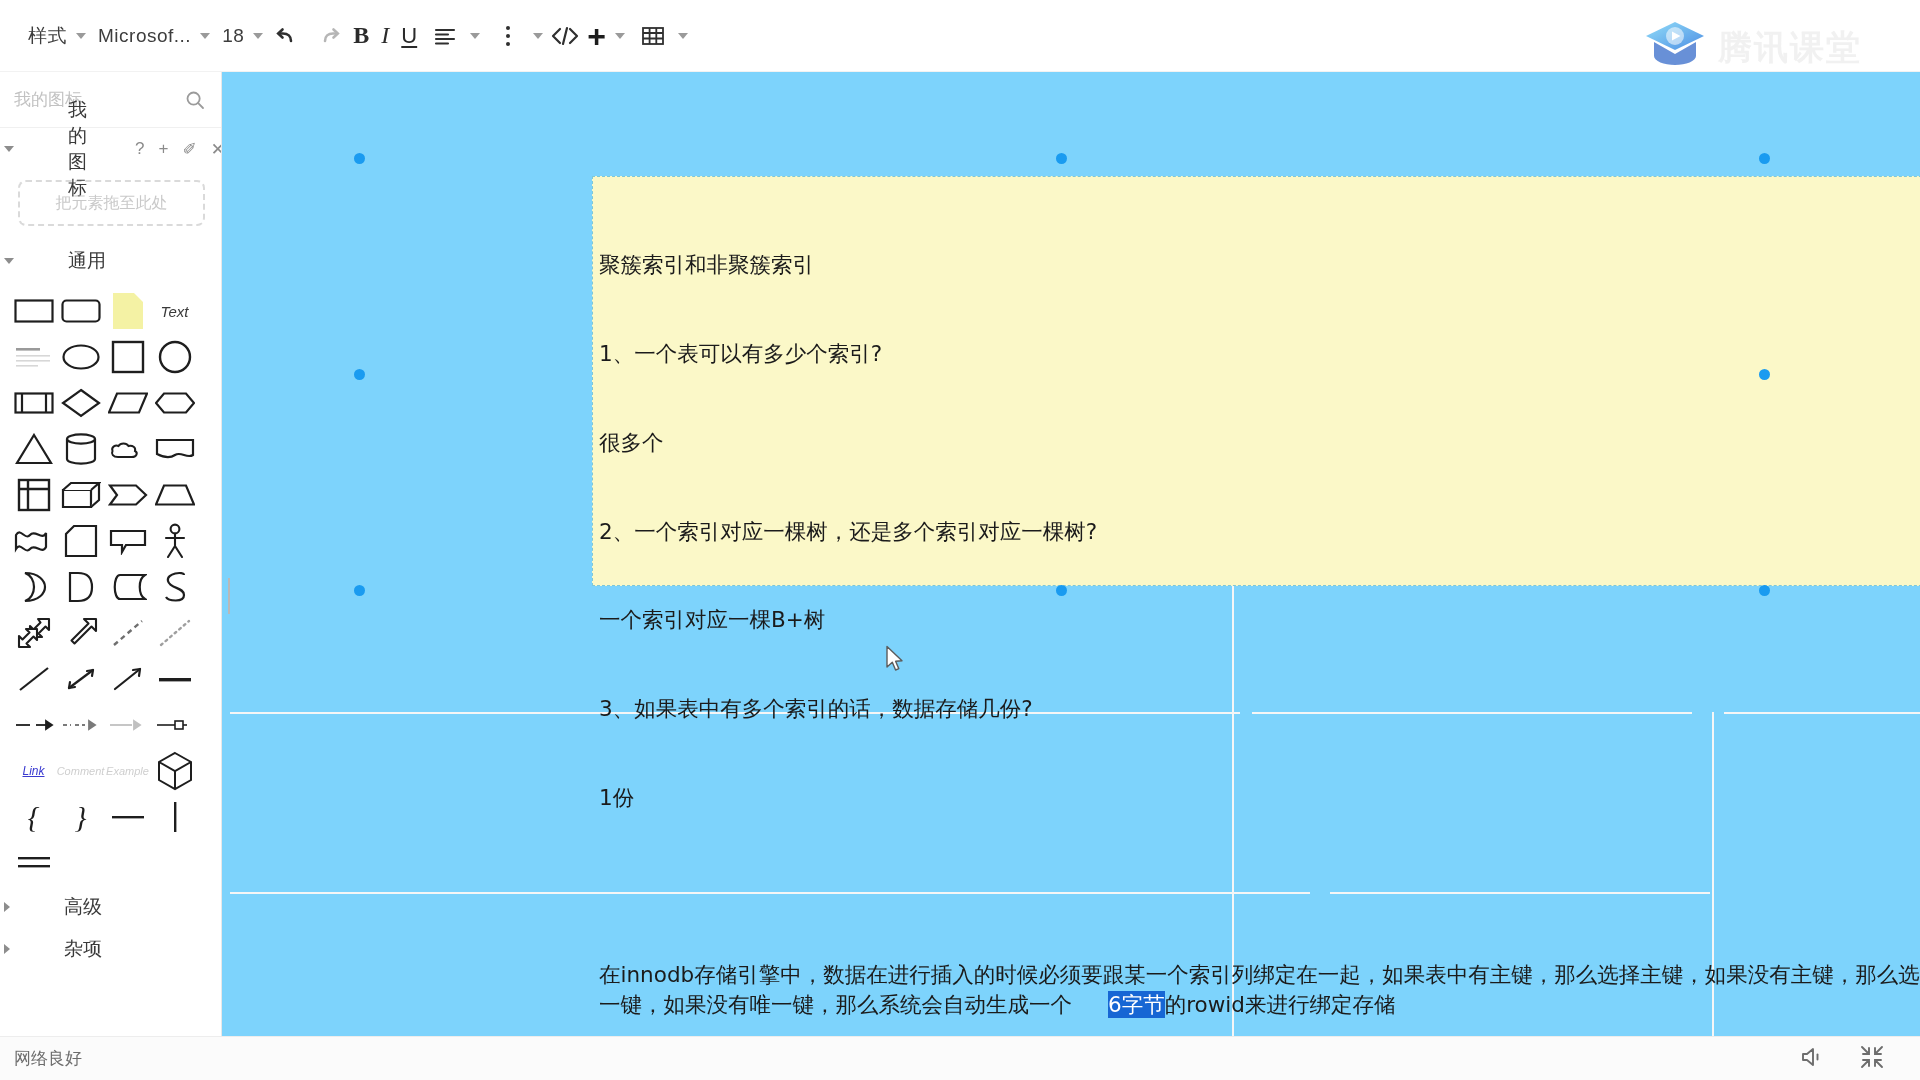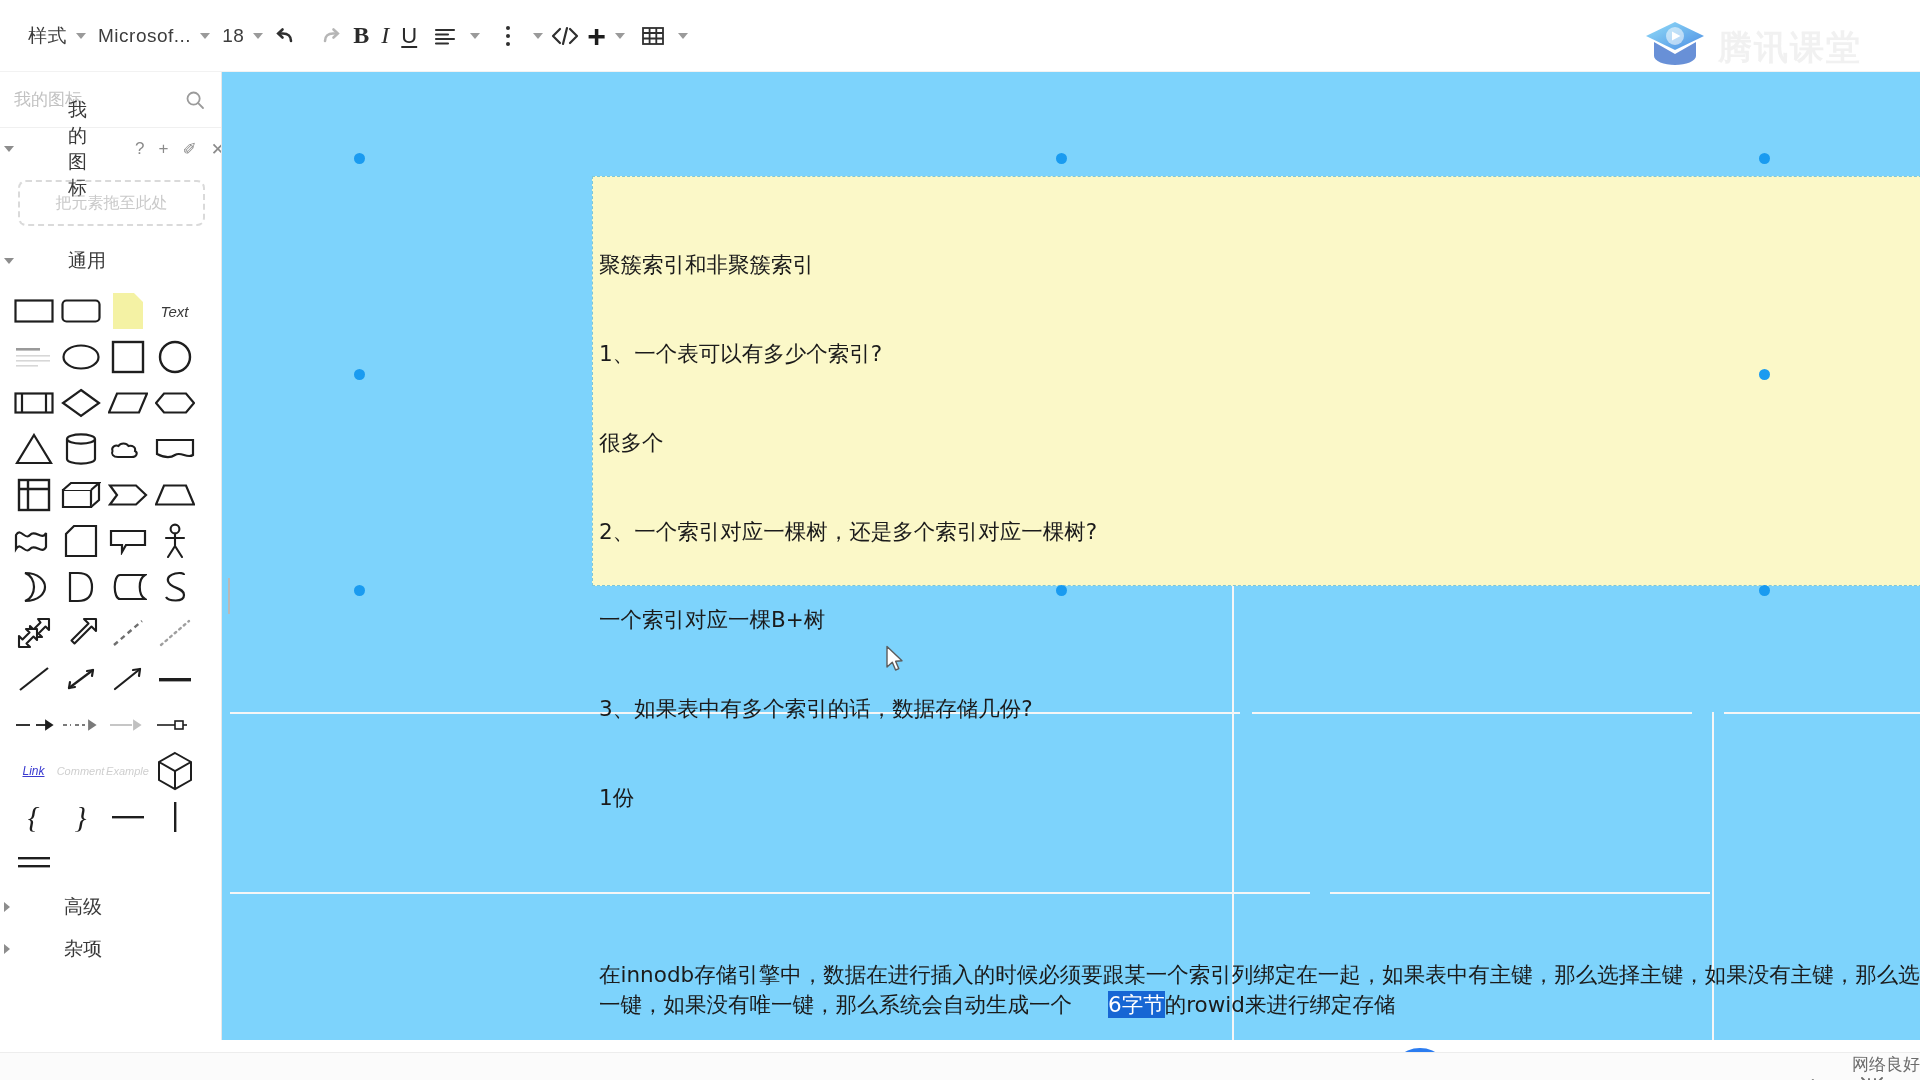--- a/index.html
+++ b/index.html
@@ -127,23 +127,23 @@
   #wm-text { font-size:34px; color:#efefef; letter-spacing:2px; font-weight:700; }
 
   
   #bubble {
     position:absolute; left:1388px; top:1048px; width:64px; height:64px; border-radius:50%;
     background:#2b7cf0; z-index:35;
   }
 
   
   #statusbar {
-    position:absolute; left:0; bottom:0; width:1920px; height:28px;
+    position:absolute; left:0; bottom:0; width:1920px; height:44px;
     background:#fbfbfb; border-top:1px solid #ededed;
-    display:flex; align-items:flex-end; z-index:50;flex-direction:column;
+    display:flex; align-items:center; z-index:50;
   }
   #netstatus { margin-left:14px; font-size:17px; color:#6c6c6c; }
   #statusicons { margin-left:auto; display:flex; align-items:center; gap:34px; margin-right:36px; color:#6d6d6d; }
 
   
   #cursor { position:absolute; left:885px; top:645px; z-index:60; }
 
   
   #collapsebar {
     position:absolute; left:228px; top:578px; width:4px; height:18px;

